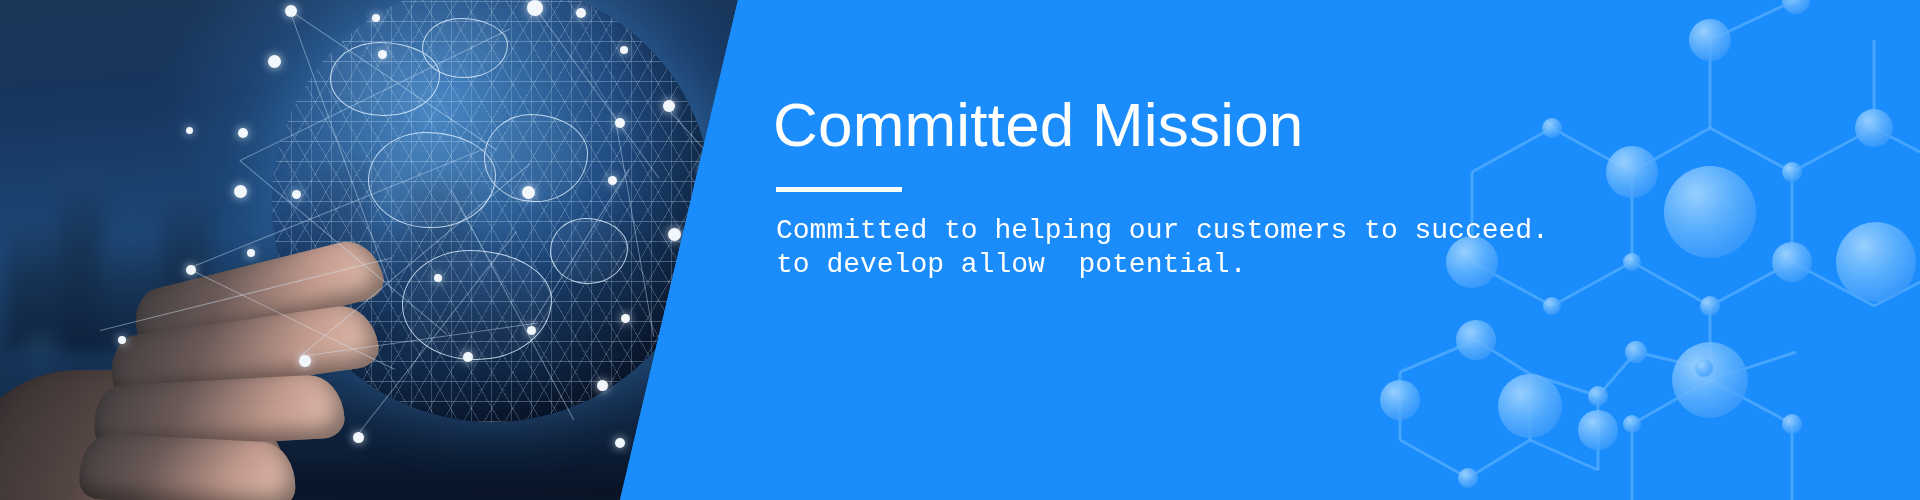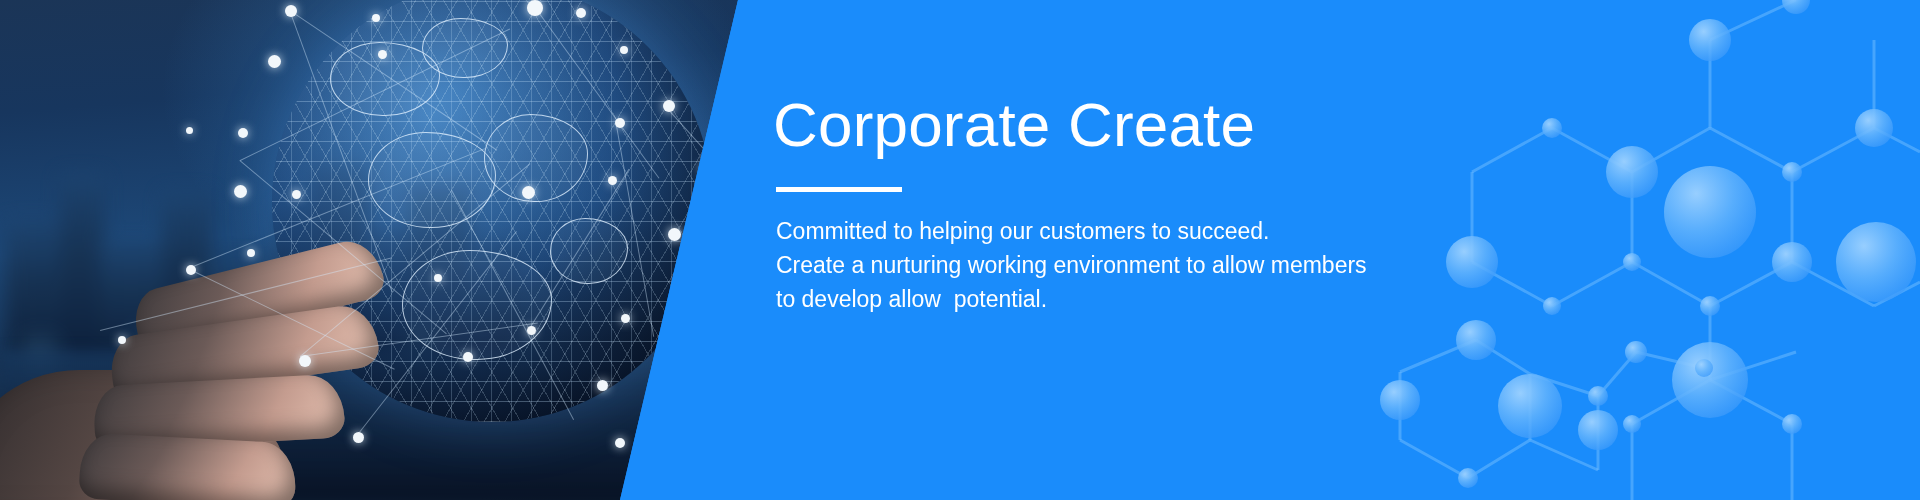--- a/index.html
+++ b/index.html
@@ -185,23 +185,23 @@
     font-family: "Liberation Sans", sans-serif;
   }
   .rule {
     width: 126px;
     height: 5px;
     background: #ffffff;
     margin: 30px 0 24px 3px;
   }
   .body-line {
     color: #ffffff;
-    font-size: 23px;
+    font-size: 28px;
     line-height: 30px;
-    font-family: Liberation Sans, sans-serif;
+    font-family: Liberation Mono, monospace;
     white-space: pre;
     margin: 0 0 4px 3px;
     font-weight: 400;
   }
 </style>
 </head>
 <body>
 
 <div id="banner">
 
@@ -366,22 +366,21 @@
     <circle cx="352" cy="262" r="9" fill="url(#node)"></circle>
     <circle cx="272" cy="306" r="9" fill="url(#node)"></circle>
     <circle cx="512" cy="424" r="10" fill="url(#node)"></circle>
     <circle cx="352" cy="424" r="9" fill="url(#node)"></circle>
     <circle cx="318" cy="396" r="10" fill="url(#node)"></circle>
     <circle cx="188" cy="478" r="10" fill="url(#node)"></circle>
     <circle cx="424" cy="368" r="9" fill="url(#node)"></circle>
   </svg>
 
   <div class="content">
-    <h1 class="title">Corporate Create</h1>
+    <h1 class="title">Committed Mission</h1>
 
     <div class="rule"></div>
 
     <p class="body-line">Committed to helping our customers to succeed.</p>
-    <p class="body-line">Create a nurturing working environment to allow members</p>
     <p class="body-line">to develop allow  potential.</p>
   </div>
 
 </div>
 
 </body></html>

